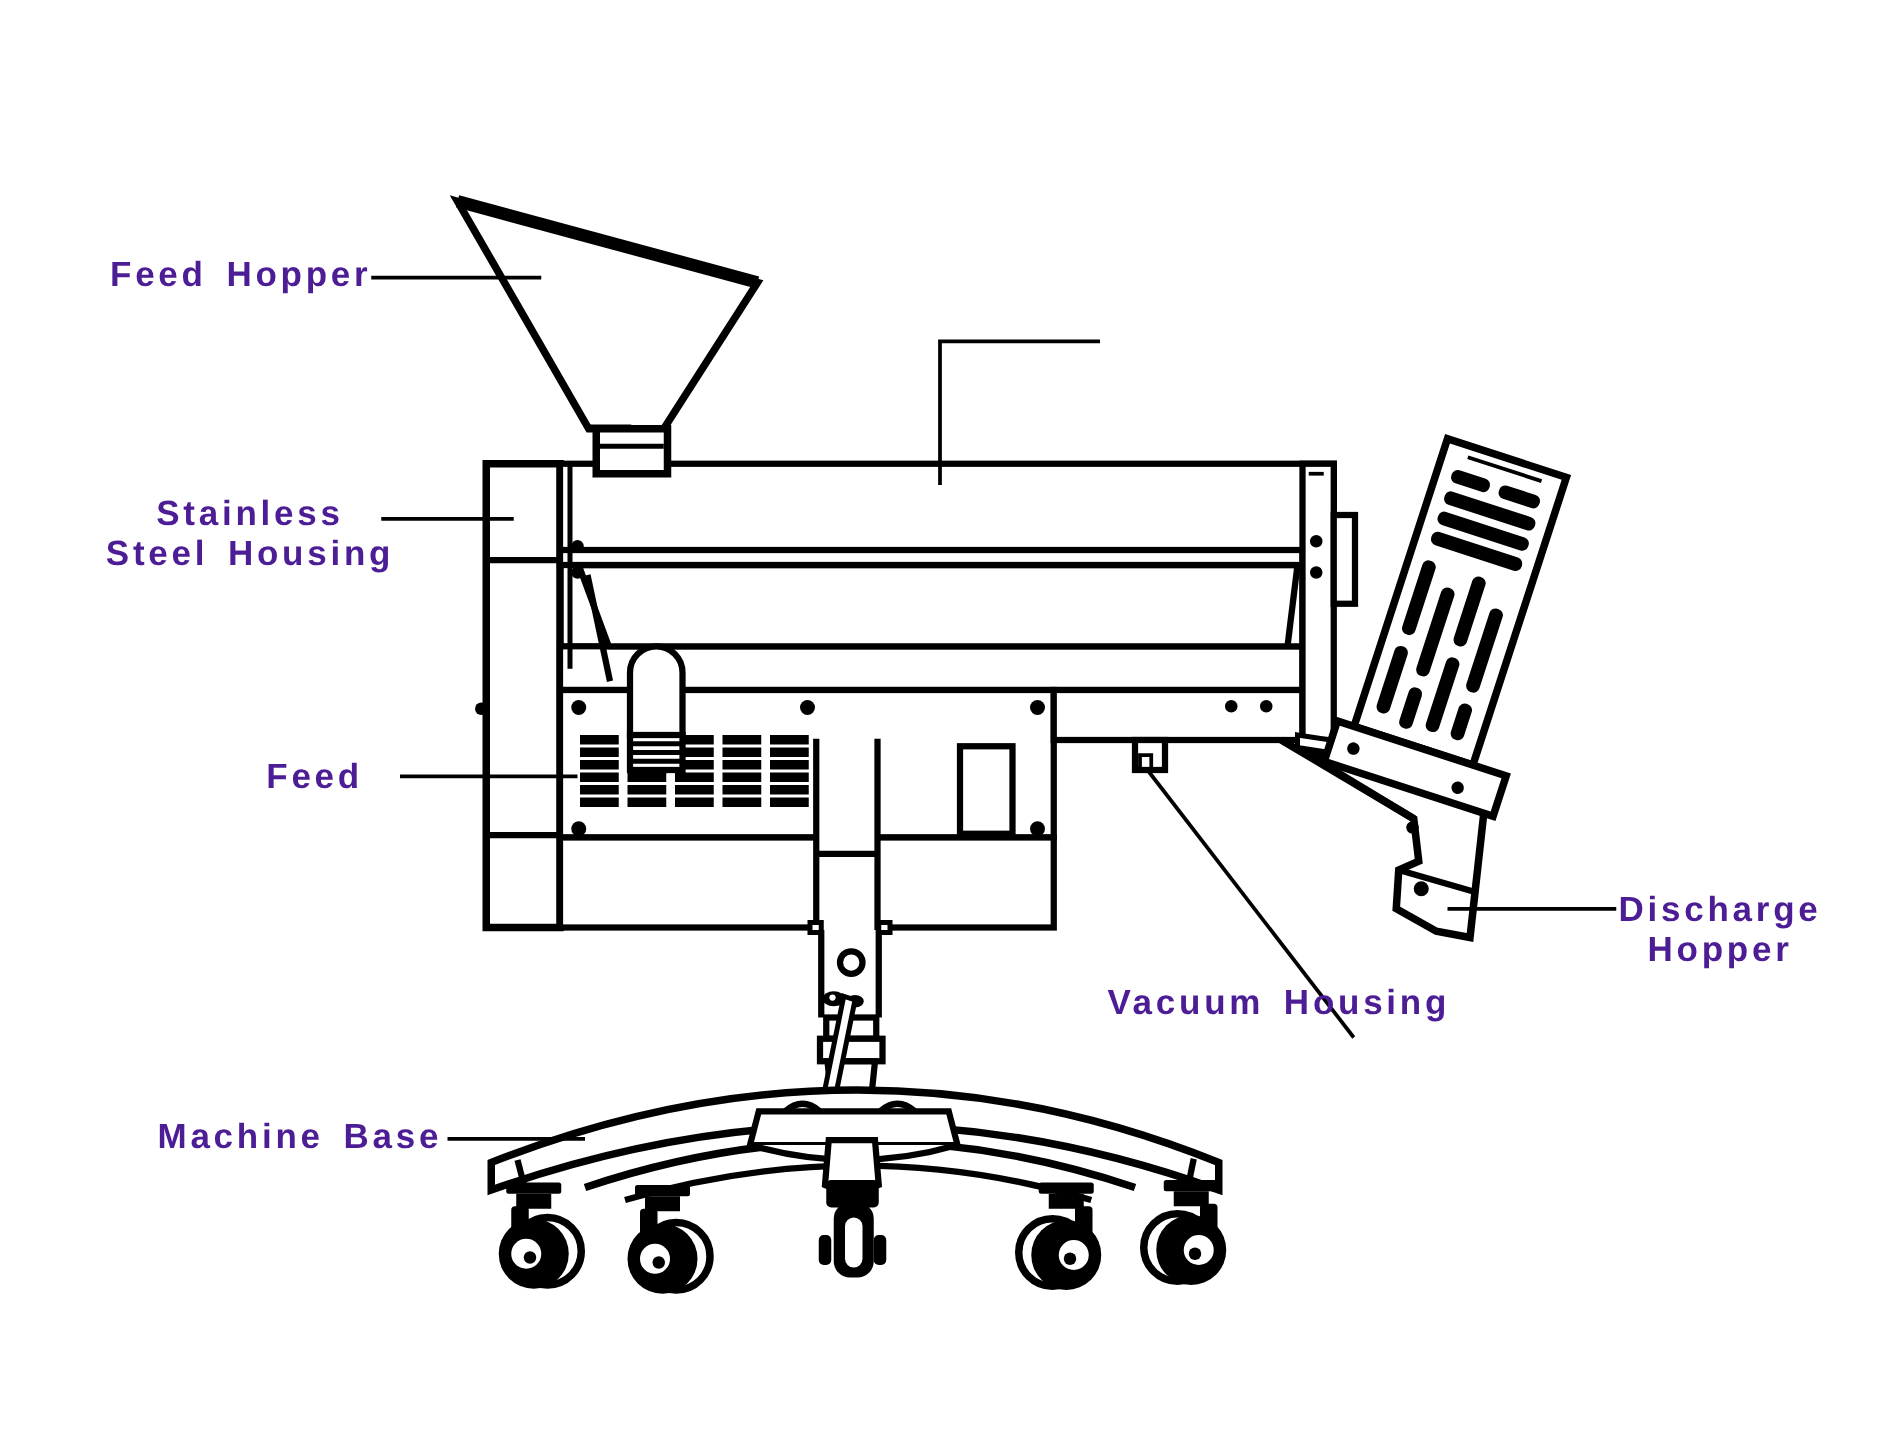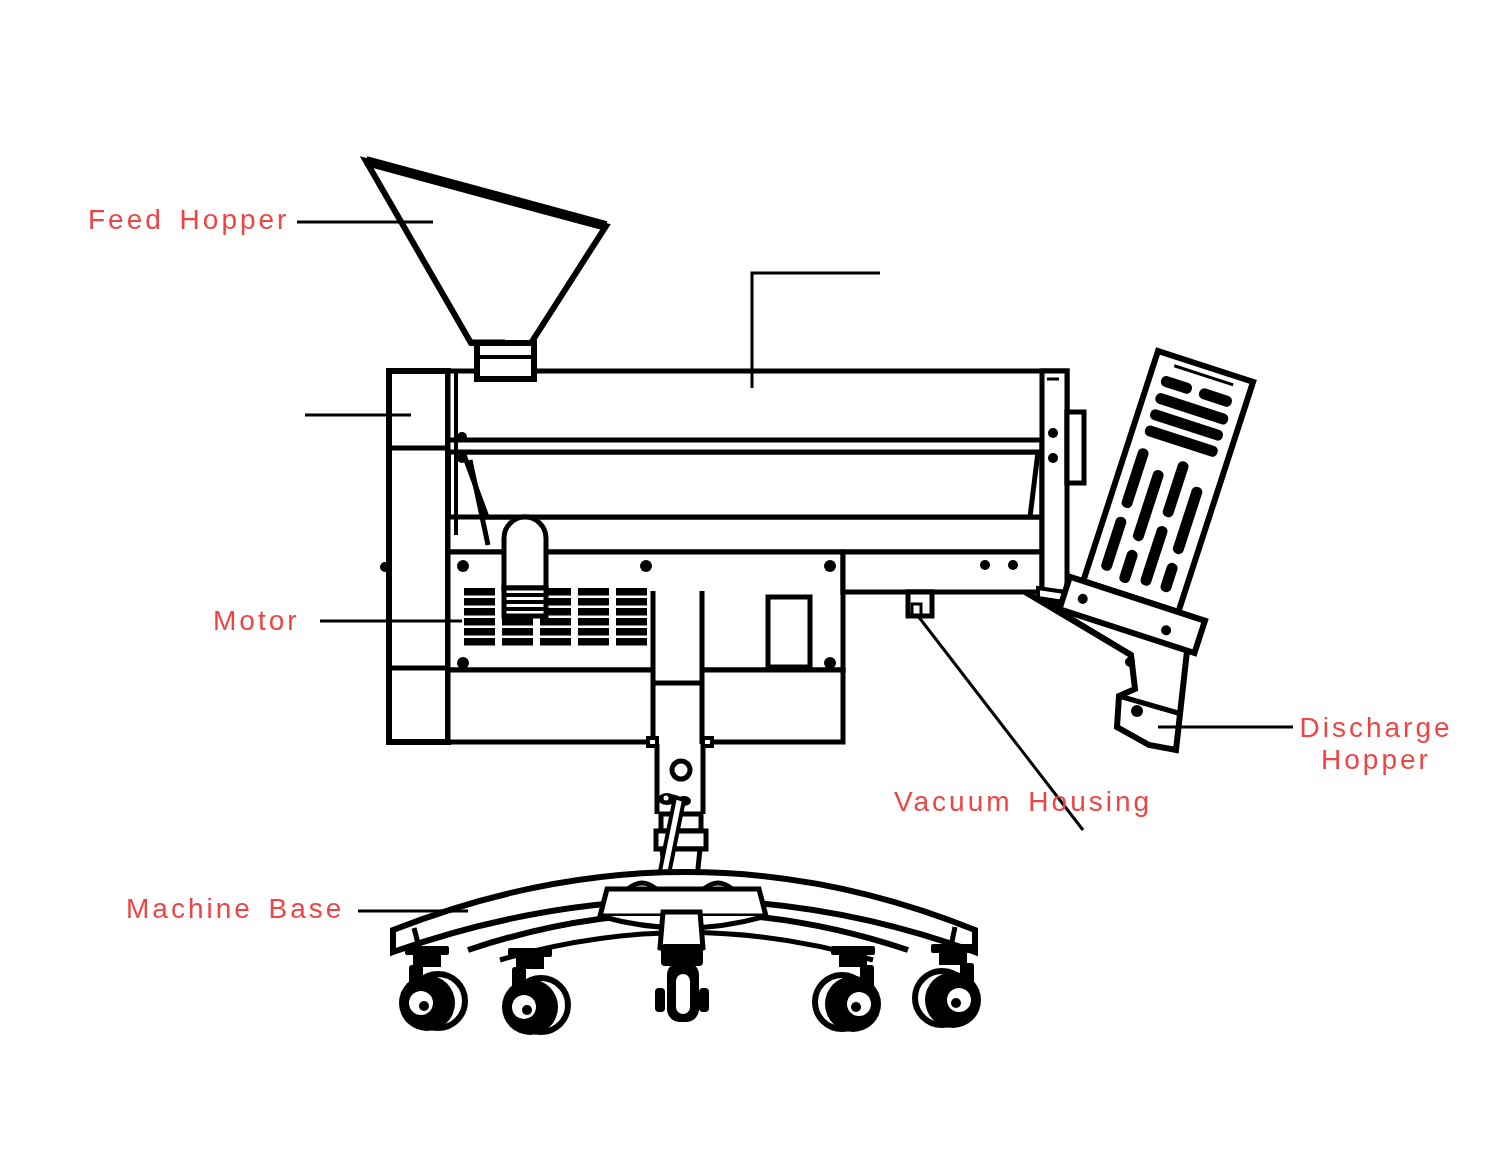--- a/index.html
+++ b/index.html
@@ -1,20 +1,20 @@
 <!DOCTYPE html>
 <html><head>
 <meta charset="utf-8">
 <style>
   html,body{margin:0;padding:0;background:#ffffff;}
   #canvas{position:relative;width:1504px;height:1160px;background:#ffffff;overflow:hidden;
           font-family:"Liberation Sans",sans-serif;}
   #drawing{position:absolute;left:0;top:0;}
-  .label{position:absolute;font-family:"Liberation Sans",sans-serif;font-weight:400;
-         font-size:28px;line-height:32px;letter-spacing:3px;word-spacing:5px;color:#ef4444;
+  .label{position:absolute;font-family:"Liberation Sans",sans-serif;font-weight:700;
+         font-size:28px;line-height:32px;letter-spacing:3px;word-spacing:5px;color:#4c1d95;
          white-space:nowrap;}
   .label.center{text-align:center;}
   .label.center div{white-space:nowrap;}
   
   .w4{fill:#fff;stroke:#000;stroke-width:4;}
   .w5{fill:#fff;stroke:#000;stroke-width:5;}
   .w6{fill:#fff;stroke:#000;stroke-width:6;}
   .ln3{fill:none;stroke:#000;stroke-width:3;}
   .ln4{fill:none;stroke:#000;stroke-width:4;}
   .ln5{fill:none;stroke:#000;stroke-width:5;}
@@ -229,23 +229,25 @@
     <polyline class="ln3" points="880,273 752,273 752,388"></polyline>
     <line class="ln3" x1="918" y1="616" x2="1083" y2="830"></line>
     <line class="ln3" x1="1158" y1="727" x2="1293" y2="727"></line>
     <line class="ln3" x1="358" y1="911" x2="468" y2="911"></line>
   </g>
 </svg>
 
   <div class="label" style="left:88px;top:204px;">Feed Hopper</div>
 
   <div class="label center" style="left:60px;top:395px;width:280px;">
+    <div>Stainless</div>
+    <div>Steel Housing</div>
   </div>
 
-  <div class="label" style="left:213px;top:605px;">Motor</div>
+  <div class="label" style="left:213px;top:605px;">Feed</div>
 
 
   <div class="label center" style="left:873px;top:786px;width:300px;">
     <div>Vacuum Housing</div>
   </div>
 
   <div class="label" style="left:126px;top:893px;">Machine Base</div>
 
   <div class="label center" style="left:1288px;top:712px;width:176px;">
     <div>Discharge</div>

